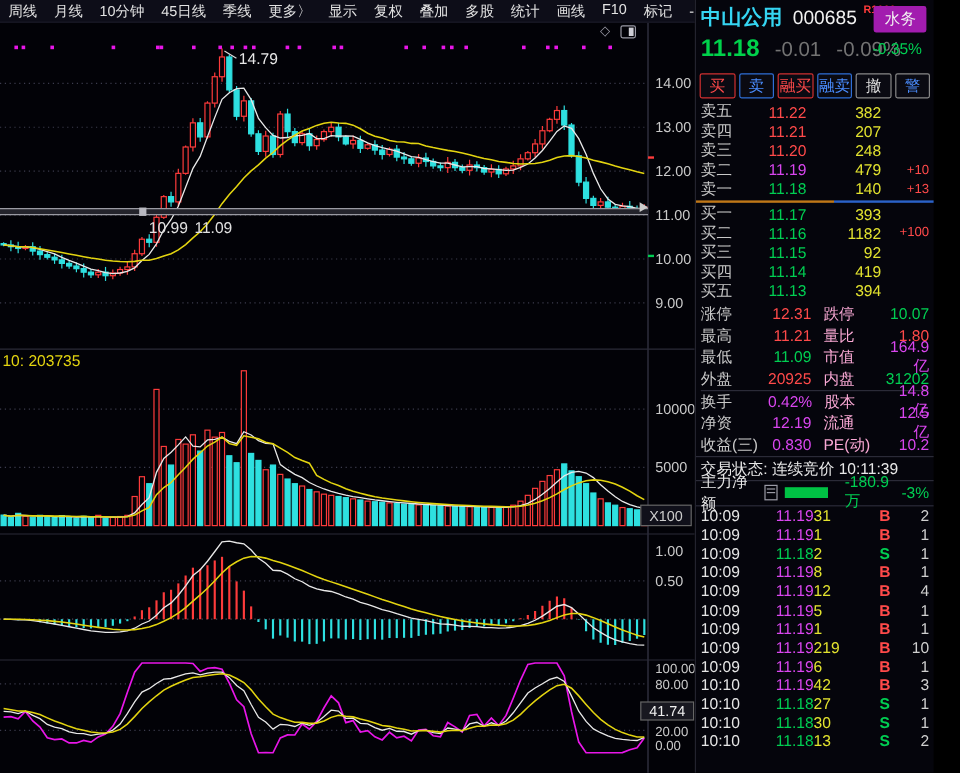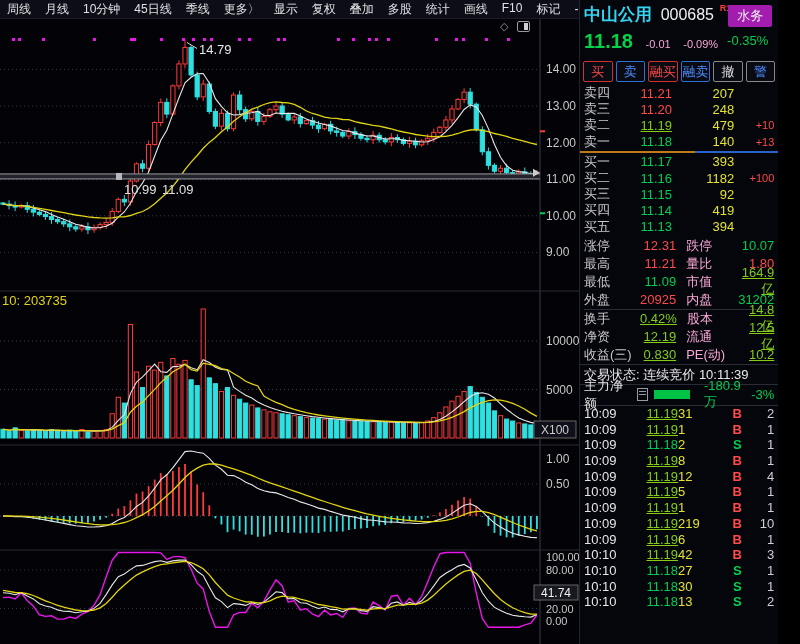--- a/index.html
+++ b/index.html
@@ -20,21 +20,21 @@
   .panel-ico>div{position:absolute;right:1px;top:1px;bottom:1px;width:4px;background:#cfcfd6;}
   
   .rp-header{height:56px;padding:3px 4px 0 4px;position:relative;}
   .rp-name{color:#35d5f2;font-size:17px;font-weight:bold;}
   .rp-code{color:#f0f0f0;font-size:16px;margin-left:5px;}
   .rp-tag{color:#ff3b3b;font-size:9px;vertical-align:top;margin-left:2px;font-weight:bold;}
   .rp-sector{position:absolute;right:6px;top:5px;background:#a21caf;color:#f2f2f2;
     padding:2px 9px;border-radius:2px;font-size:13px;}
   .rp-sector-chg{position:absolute;right:10px;top:33px;color:#00ce52;font-size:13px;}
   .rp-price{color:#00d24b;font-size:20px;font-weight:bold;}
-  .rp-chg{color:#f9a8d4;font-size:11px;margin-left:9px;}
+  .rp-chg{color:#737373;font-size:17px;margin-left:9px;}
   .rp-btns{display:flex;gap:3px;padding:2px 3px 3px 3px;}
   .rp-btns .b{flex:1;text-align:center;font-size:13px;line-height:19px;height:19px;
     border:1px solid #888;border-radius:2px;background:#0a0a12;color:#ddd;cursor:pointer;}
   .b.red{border-color:#d03030;color:#ff4a4a;}
   .b.blue{border-color:#2f6fd6;color:#4a8dff;}
   .b.warn{color:#4a8dff;}
   .row{display:flex;align-items:center;}
   .book .row{height:16.2px;padding:0 4px;}
   .book .lbl{width:36px;color:#c8c8c8;}
   .book .pr{width:52px;text-align:right;}
@@ -58,21 +58,21 @@
   .flow .val{color:#00ce52;}
   .flow .pct{margin-left:auto;color:#00ce52;}
   .ticks .row{height:15.7px;padding:0 4px;}
   .ticks .tm{width:42px;color:#e6e6e6;}
   .ticks .pr{width:52px;text-align:right;}
   .ticks .vol{flex:1;color:#e3e32f;}
   .ticks .side{width:22px;text-align:center;font-weight:bold;}
   .ticks .cnt{width:26px;text-align:right;color:#cfcfcf;}
   .c-red{color:#ff4a4a;}
   .c-green{color:#00ce52;}
-  .c-white{color:#84cc16;text-decoration:underline;}
+  .c-white{color:#d946ef;}
   svg text{font-family:"Liberation Sans",sans-serif;}
 </style>
 </head>
 <body>
 
 <div class="app">
   <div class="left">
     <div class="toolbar">
       <div class="grp">
         <span class="it">周线</span>
@@ -559,20 +559,26 @@
     <div class="rp-btns">
       <div class="b red">买</div>
       <div class="b blue">卖</div>
       <div class="b red">融买</div>
       <div class="b blue">融卖</div>
       <div class="b">撤</div>
       <div class="b warn">警</div>
     </div>
     <div class="book" id="book">
         <div class="row">
+          <span class="lbl">卖五</span>
+    <span class="pr c-red">11.22</span>
+    <span class="vol">382</span>
+    <span class="dl"></span>
+        </div>
+        <div class="row">
           <span class="lbl">卖四</span>
     <span class="pr c-red">11.21</span>
     <span class="vol">207</span>
     <span class="dl"></span>
         </div>
         <div class="row">
           <span class="lbl">卖三</span>
     <span class="pr c-red">11.20</span>
     <span class="vol">248</span>
     <span class="dl"></span>

